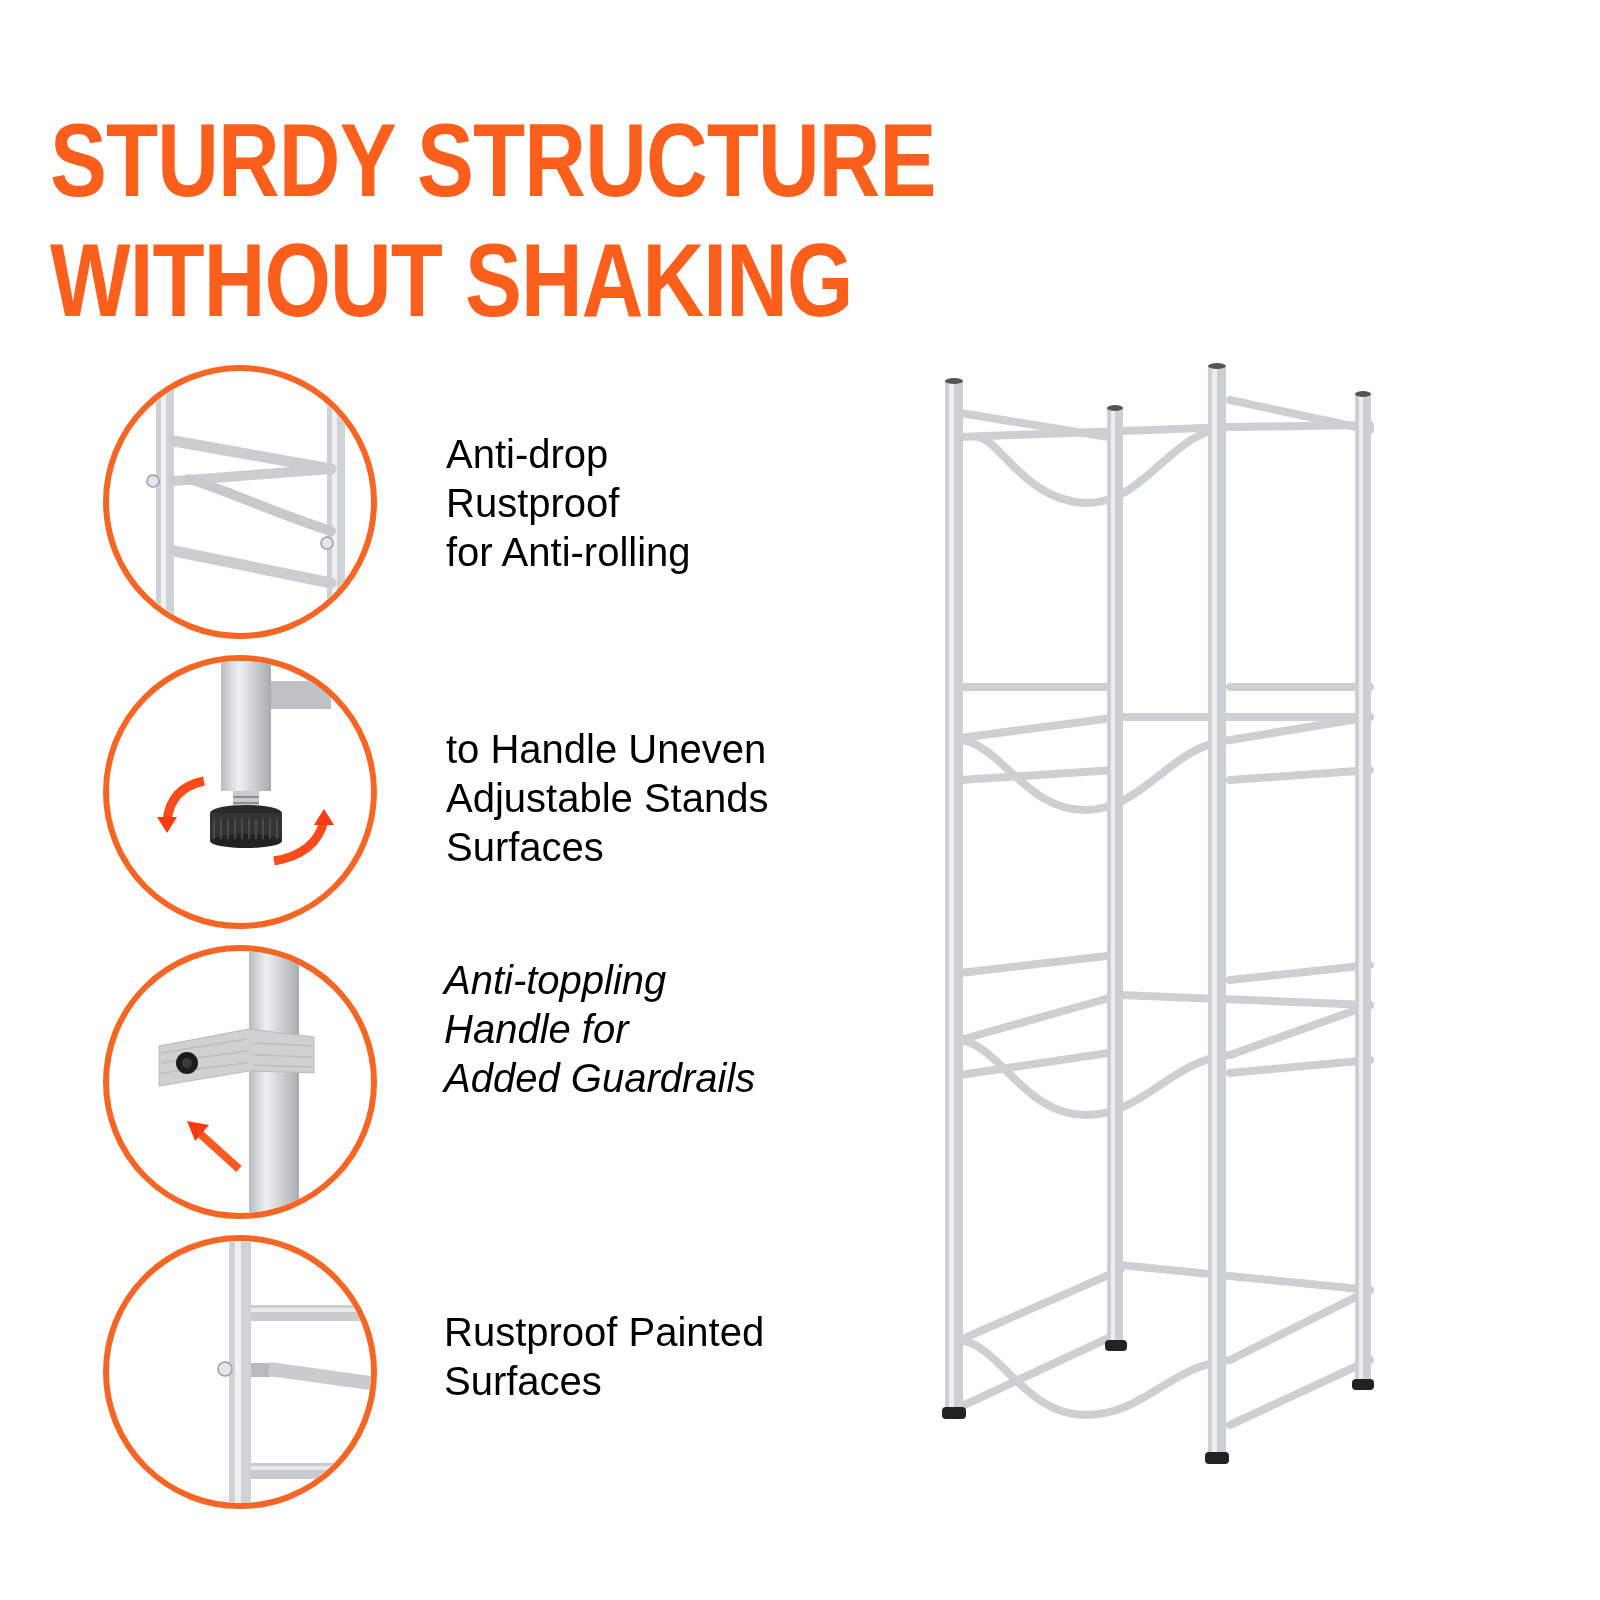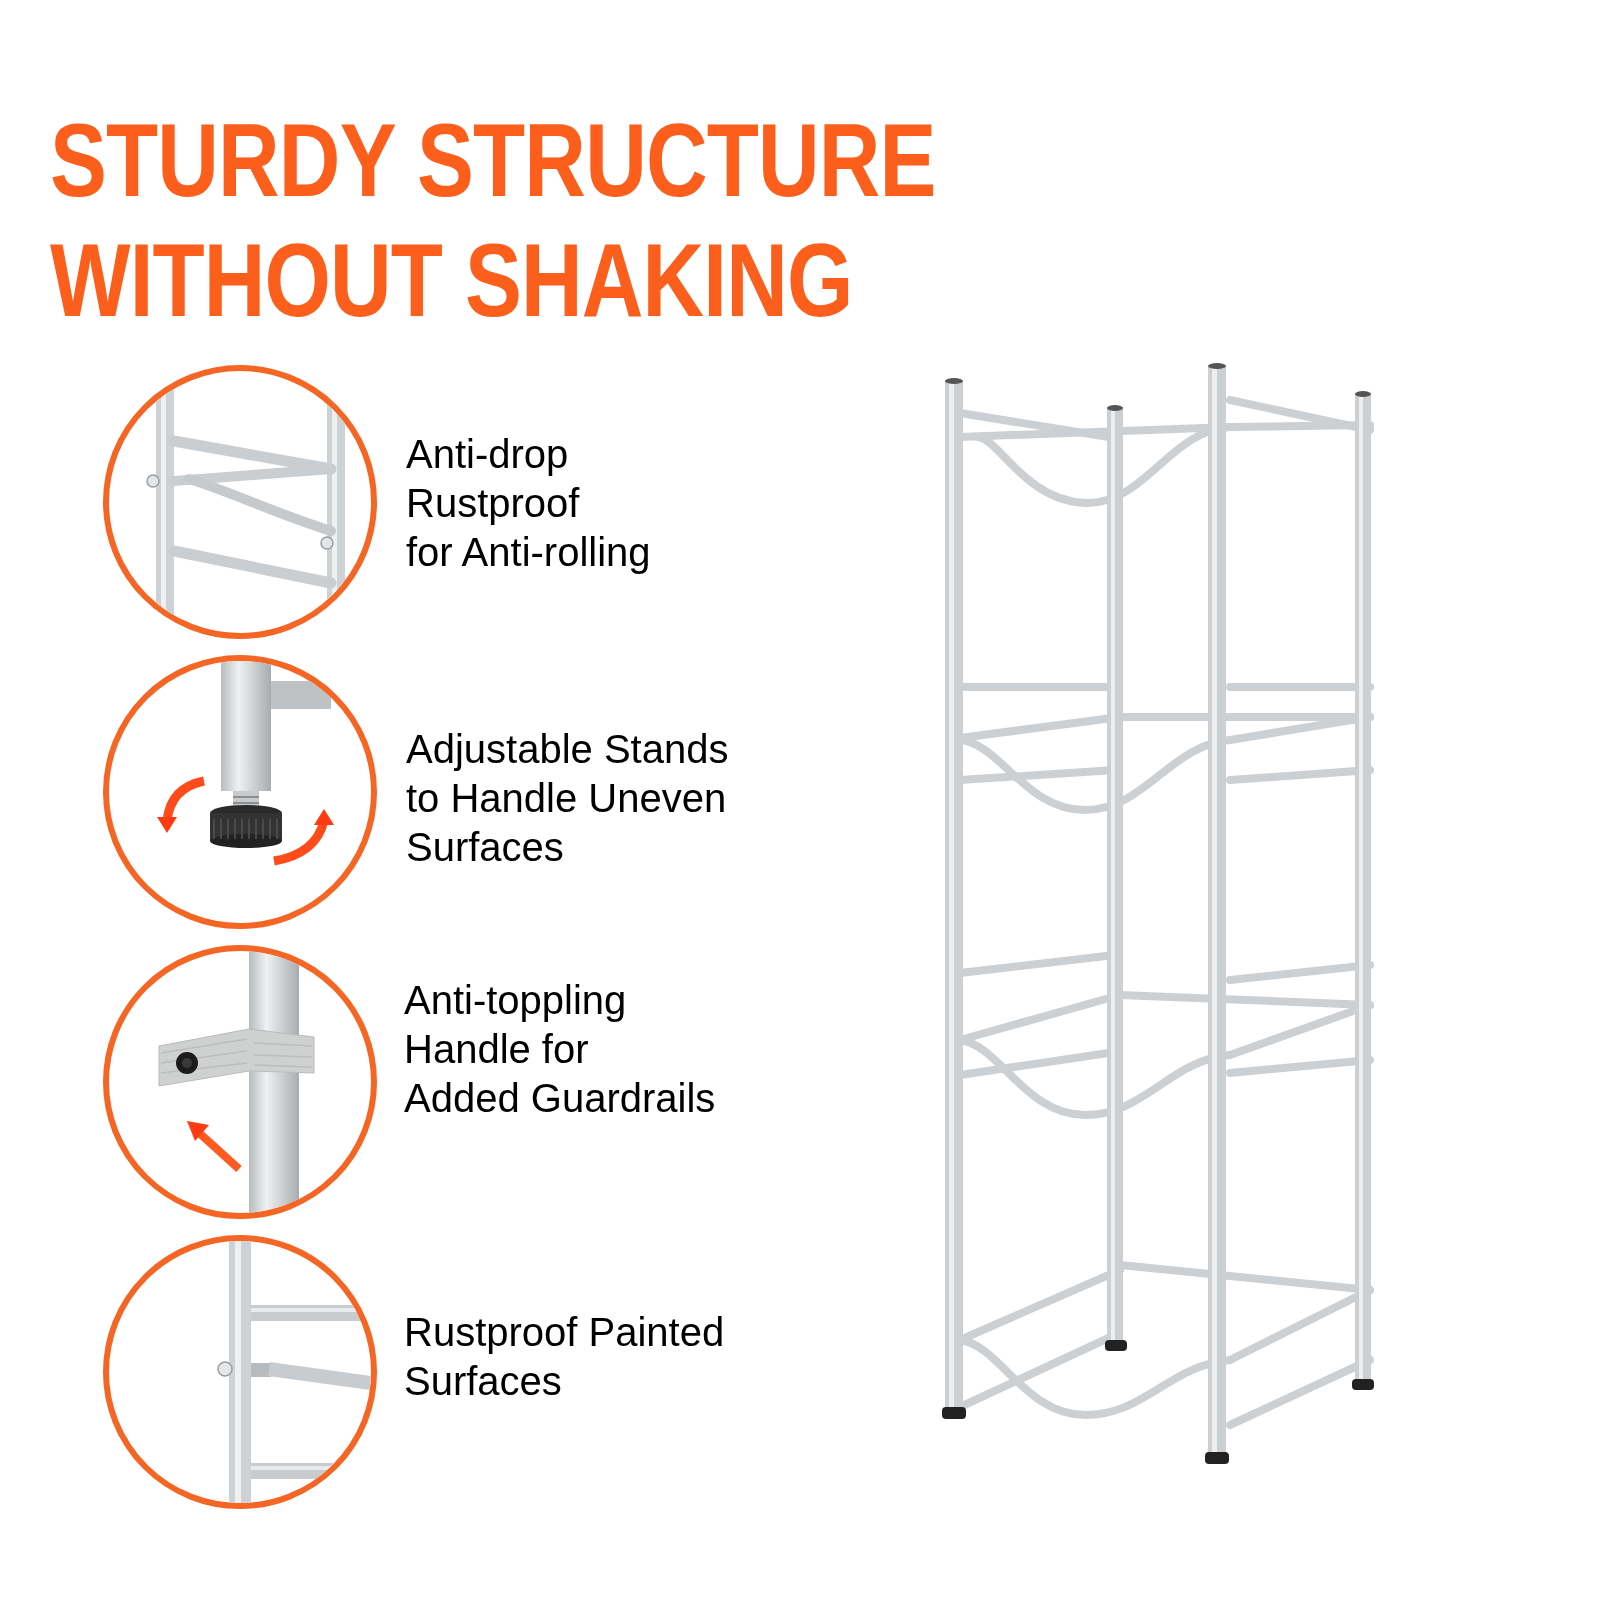--- a/index.html
+++ b/index.html
@@ -3,21 +3,21 @@
 <meta charset="utf-8">
 <style>
   html, body { margin:0; padding:0; background:#ffffff; }
   body { width:1600px; height:1600px; position:relative; overflow:hidden; font-family:"Liberation Sans", sans-serif; }
   .headline { position:absolute; left:50px; color:#fc5e1c; font-family:"Liberation Sans", sans-serif; font-weight:700; font-size:104px; line-height:1; letter-spacing:-1px; transform:scaleX(0.82); transform-origin:left top; white-space:nowrap; }
   .hl1 { top:108px; }
   .hl2 { top:228px; }
   .circle { position:absolute; left:103px; width:262px; height:262px; border:6px solid #f56524; border-radius:50%; overflow:hidden; background:#fff; }
   .circle svg { position:absolute; left:0; top:0; width:262px; height:262px; }
   .feat { position:absolute; font-size:40px; line-height:49px; color:#000; white-space:nowrap; }
-  .feat div { display:block; }
+  .feat div { display:block;margin-left:40px; }
   .rack { position:absolute; left:930px; top:355px; width:460px; height:1130px; }
 </style>
 </head>
 <body>
 
 <div>
   <div class="headline hl1">STURDY STRUCTURE</div>
   <div class="headline hl2">WITHOUT SHAKING</div>
 </div>
 
@@ -62,37 +62,37 @@
     <rect x="101" y="152" width="72" height="28" fill="#333"></rect>
     <ellipse cx="137" cy="180" rx="36" ry="7" fill="#222"></ellipse>
     <path d="M105 158 v20 M112 158 v20 M119 158 v20 M126 158 v20 M133 158 v20 M140 158 v20 M147 158 v20 M154 158 v20 M161 158 v20 M168 158 v20" stroke="#555" stroke-width="1.5"></path>
     <path d="M95 120 C70 125,60 140,58 160" stroke="#ff4a1a" stroke-width="9" fill="none"></path>
     <polygon points="48,156 68,156 58,172" fill="#ff3a10"></polygon>
     <path d="M165 200 C195 195,210 180,215 160" stroke="#ff4a1a" stroke-width="9" fill="none"></path>
     <polygon points="205,164 225,164 215,148" fill="#ff3a10"></polygon>
   </svg>
 </div>
 <div class="feat" style="left:406px; top:725px;">
+  <div>to Handle Uneven</div>
   <div>Adjustable Stands</div>
-  <div>to Handle Uneven</div>
   <div>Surfaces</div>
 </div>
 
 <div class="circle" style="top:945px;">
   <svg viewBox="0 0 262 262">
     <rect x="140" y="0" width="50" height="262" fill="url(#tube)"></rect>
     <path d="M50 95 L140 78 L205 86 L205 122 L140 120 L50 135 Z" fill="#cfd1d0" stroke="#b8bab9" stroke-width="1"></path>
     <path d="M52 102 L138 88 M52 112 L138 100 M52 122 L138 112 M145 92 L203 95 M145 104 L203 106 M145 114 L203 116" stroke="#bbbdbc" stroke-width="1.5"></path>
     <circle cx="78" cy="112" r="11" fill="#1c1c1c"></circle>
     <circle cx="78" cy="112" r="5" fill="#3a3a3a"></circle>
     <path d="M130 218 L88 180" stroke="#ff5a1f" stroke-width="8"></path>
     <polygon points="78,170 100,174 86,190" fill="#ff3a10"></polygon>
   </svg>
 </div>
-<div class="feat" style="left:404px; top:976px;">
+<div class="feat" style="left:404px; top:956px;font-style:italic;">
   <div>Anti-toppling</div>
   <div>Handle for</div>
   <div>Added Guardrails</div>
 </div>
 
 <div class="circle" style="top:1235px;">
   <svg viewBox="0 0 262 262">
     <rect x="120" y="0" width="22" height="262" fill="#cfd2d4"></rect>
     <rect x="126" y="0" width="6" height="262" fill="#eef0f1"></rect>
     <rect x="142" y="64" width="120" height="16" fill="#c9ccce"></rect>

